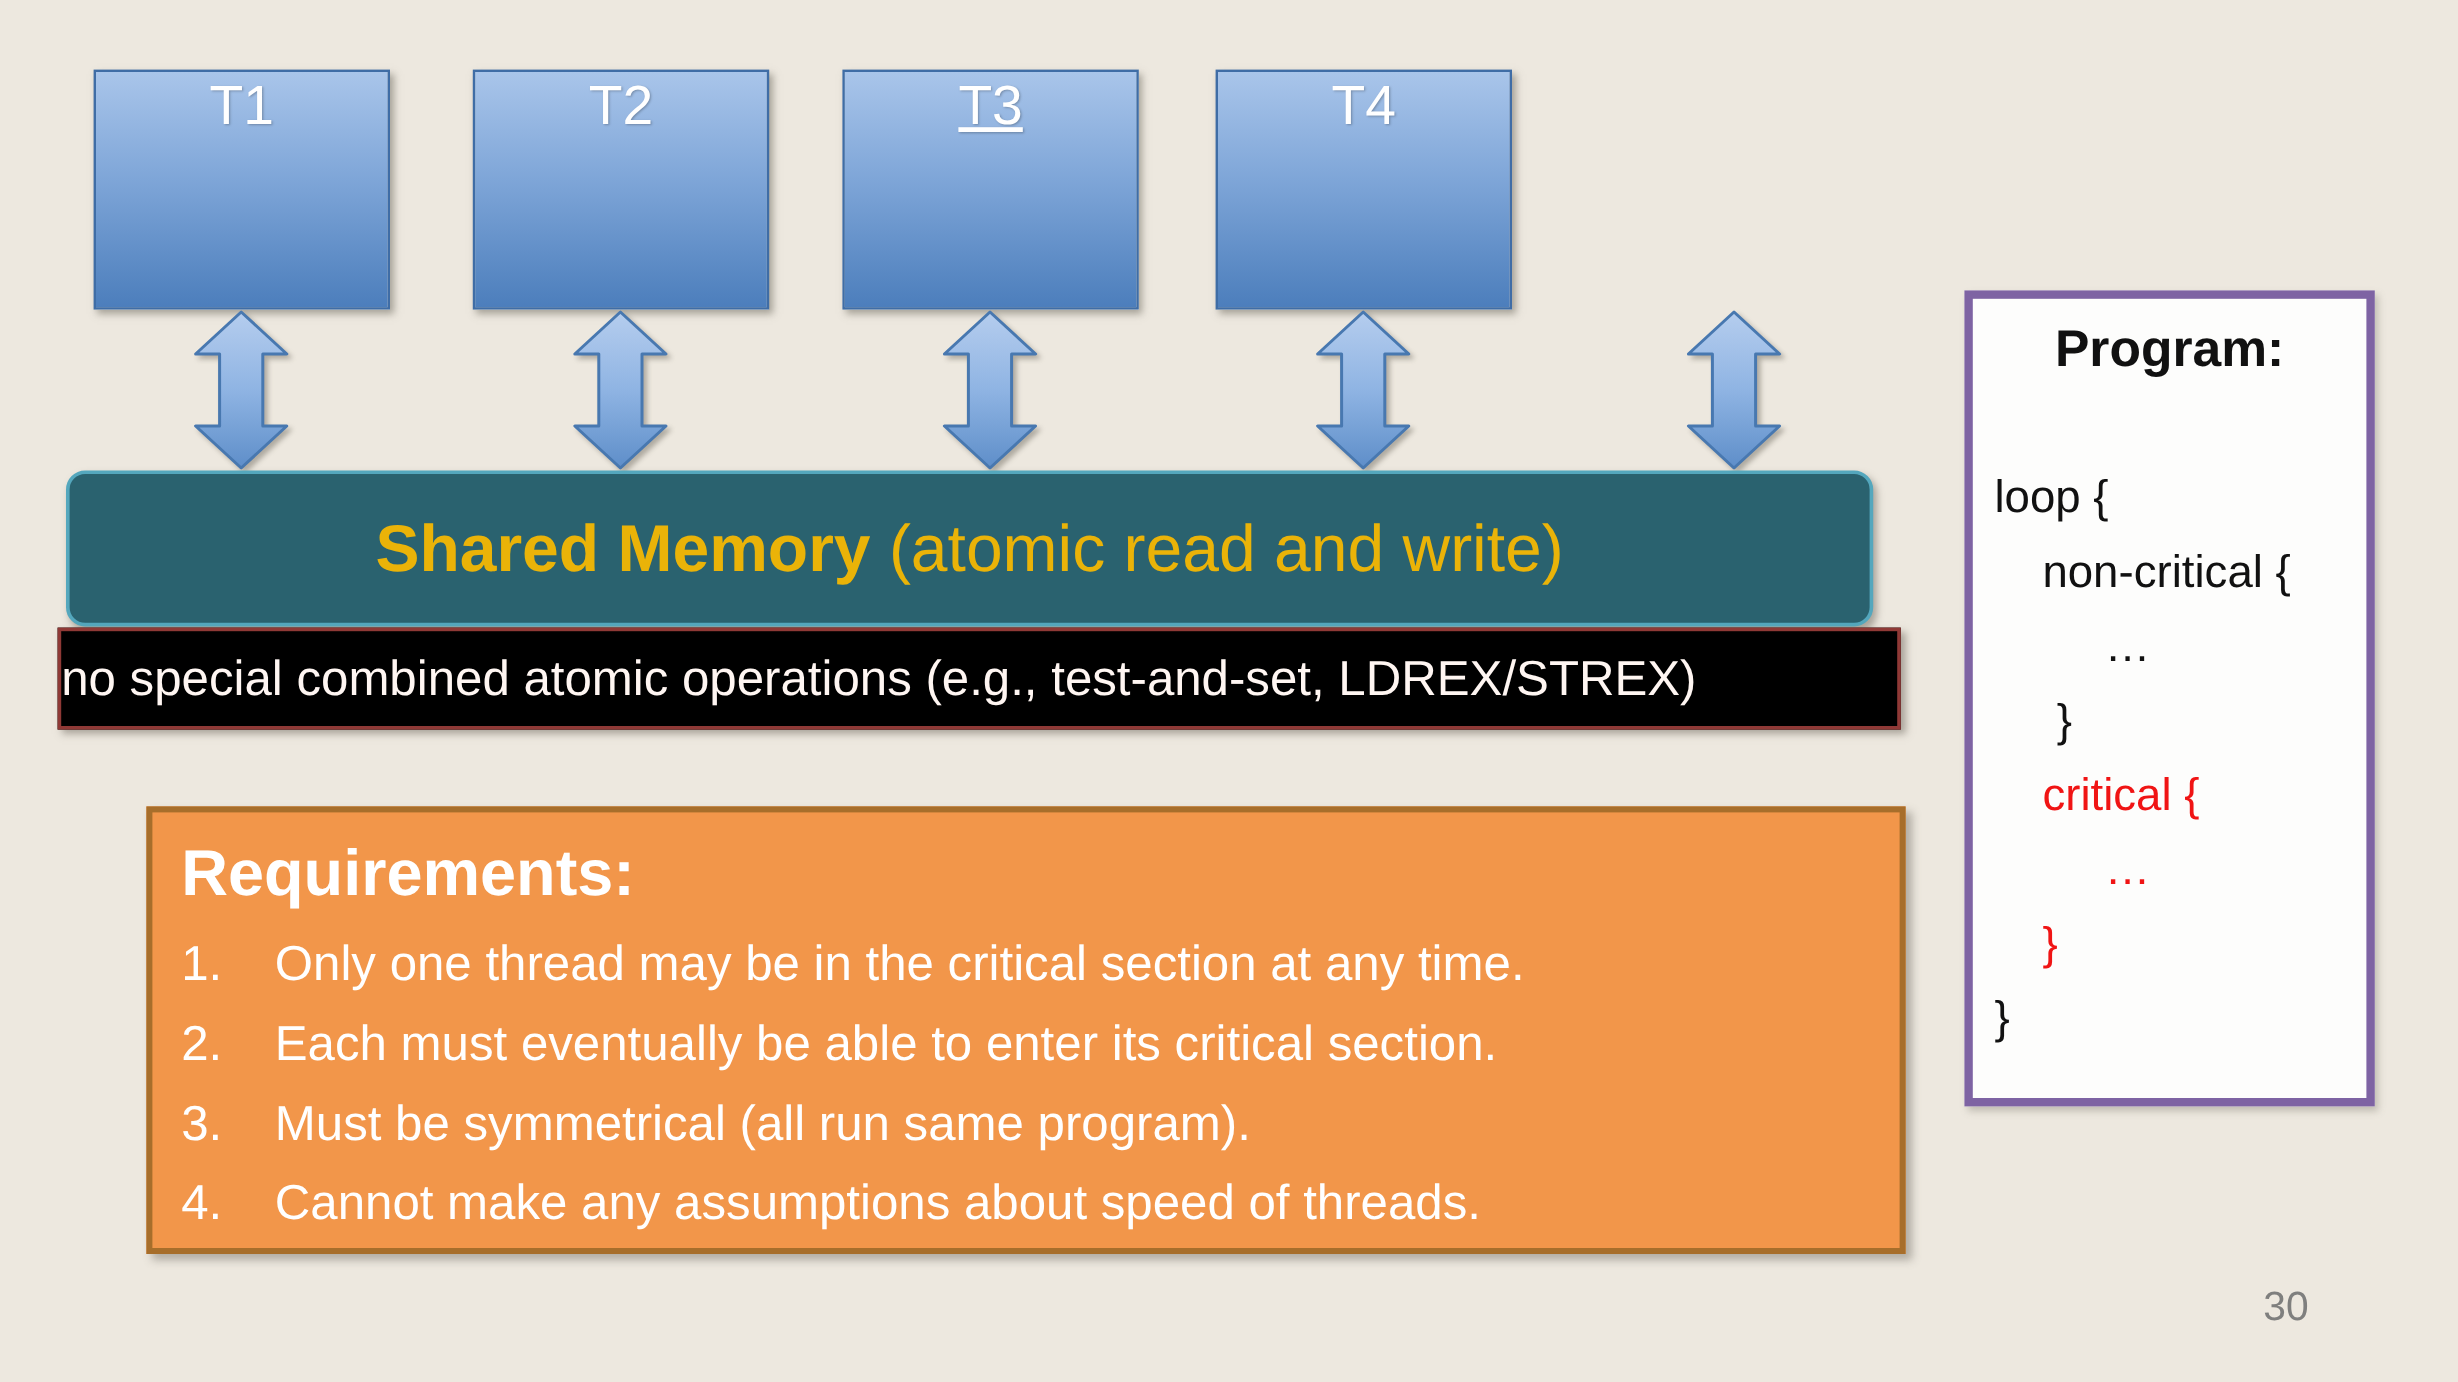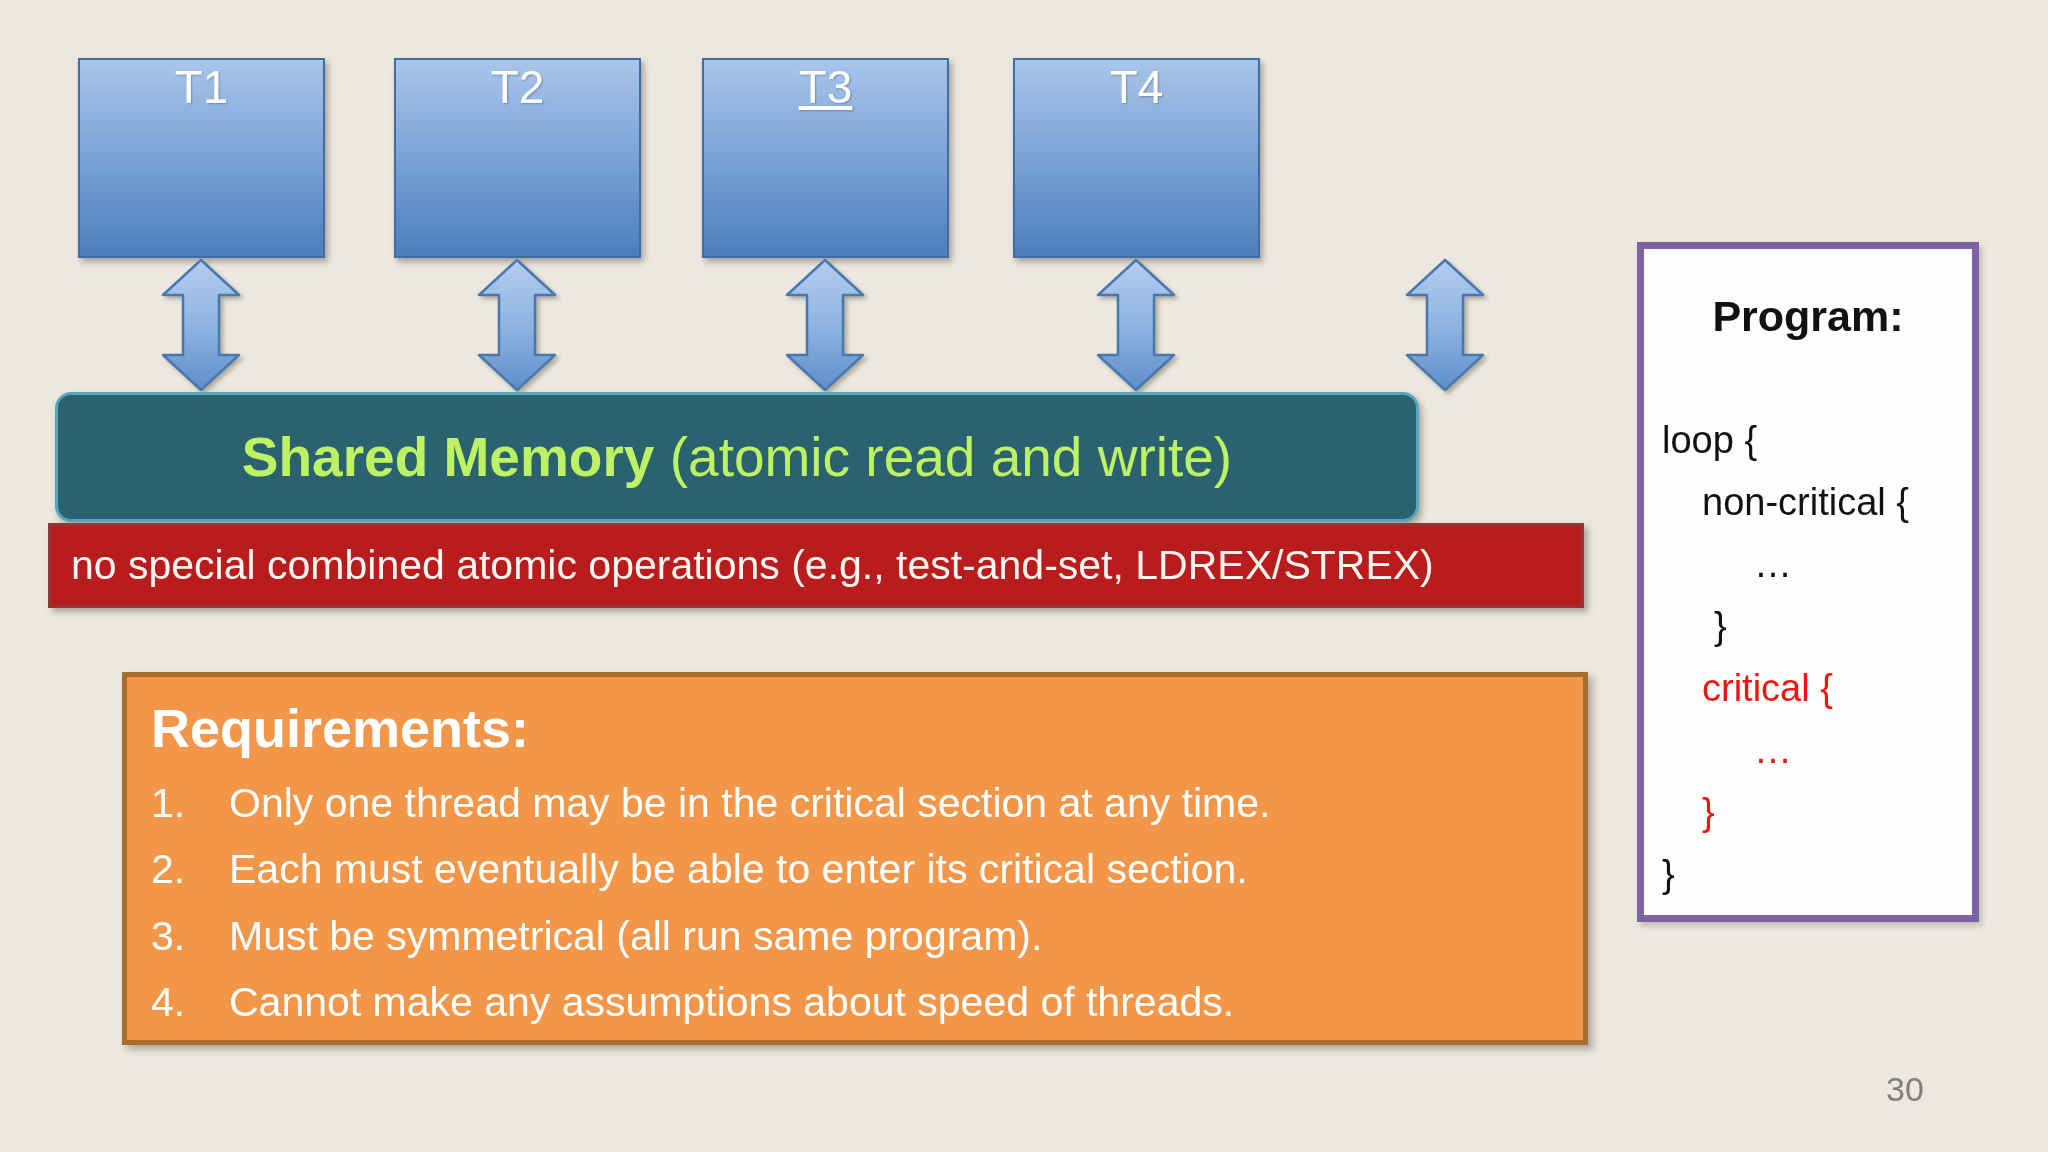--- a/index.html
+++ b/index.html
@@ -25,38 +25,37 @@
   .t1{left:78px;} .t2{left:394px;} .t3{left:702px;text-decoration:underline;} .t4{left:1013px;} .t5{left:1322px;}
 
   
   .arrow{position:absolute;top:258px;width:84px;height:134px;
          filter:drop-shadow(3px 3px 2px rgba(100,95,85,.45));}
   .a1{left:159px;} .a2{left:475px;} .a3{left:783px;} .a4{left:1094px;} .a5{left:1403px;}
   .arrow svg{display:block;width:84px;height:134px;}
 
   
   .shared-memory{
-    position:absolute;left:55px;top:392px;width:1364px;height:130px;
+    position:absolute;left:55px;top:392px;width:1506px;height:130px;
     background:#2A626F;
     border:3px solid #54A7BD;border-radius:16px;
     box-sizing:border-box;
     display:flex;align-items:center;justify-content:center;
-    color:#bef264;font-size:55px;
+    color:#eab308;font-size:55px;
     box-shadow:3px 4px 6px rgba(105,100,90,.5);
     white-space:nowrap;
   }
   .shared-memory .bold{font-weight:bold;}
 
   
   .note-bar{
     position:absolute;left:48px;top:523px;width:1536px;height:85px;
-    background:#b91c1c;border:3px solid #8F3936;
+    background:#000000;border:3px solid #8F3936;
     box-sizing:border-box;
     display:flex;align-items:center;
-    padding-left:20px;
     color:#FFF6F2;font-size:41px;
     box-shadow:4px 4px 6px rgba(105,100,90,.5);
     white-space:nowrap;
   }
 
   
   .req-box{
     position:absolute;left:122px;top:672px;width:1466px;height:373px;
     background:#F2964A;border:5px solid #A76E2B;
     box-sizing:border-box;
@@ -72,21 +71,21 @@
   
   .program-box{
     position:absolute;left:1637px;top:242px;width:342px;height:680px;
     background:#FDFDFC;border:7px solid #7E63A3;
     box-sizing:border-box;
     box-shadow:3px 4px 6px rgba(110,105,95,.35);
     color:#111111;
   }
   .program-title{
     text-align:center;font-weight:bold;font-size:43px;
-    margin-top:43px;color:#111111;
+    margin-top:18px;color:#111111;
   }
   .program-code{margin-top:68px;font-size:38px;line-height:62px;padding-left:16px;white-space:nowrap;}
   .code-line{display:block;}
   .ind-0{padding-left:2px;}
   .ind-1{padding-left:42px;}
   .ind-2{padding-left:94px;}
   .ind-1b{padding-left:54px;}
   .code-red{color:#F01414;}
   .code-black{color:#111111;}
 

